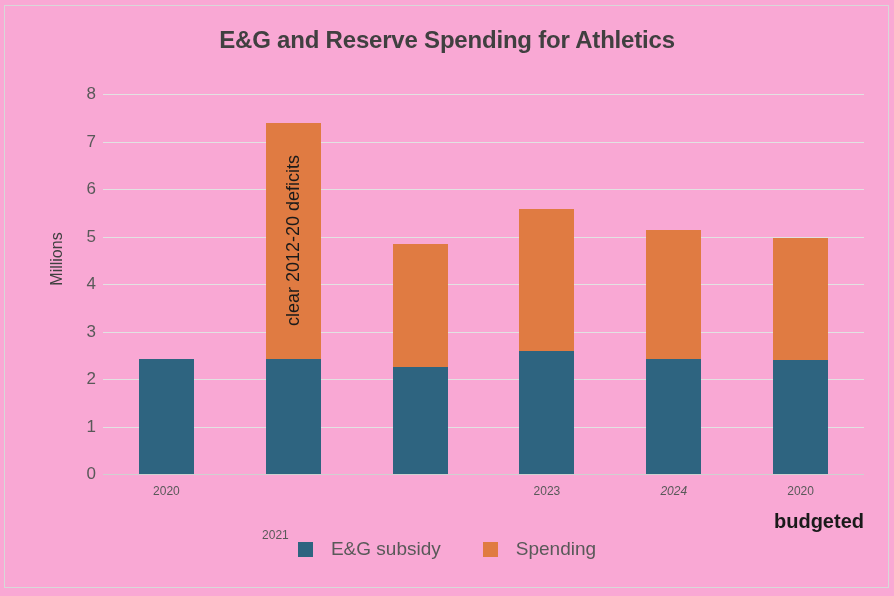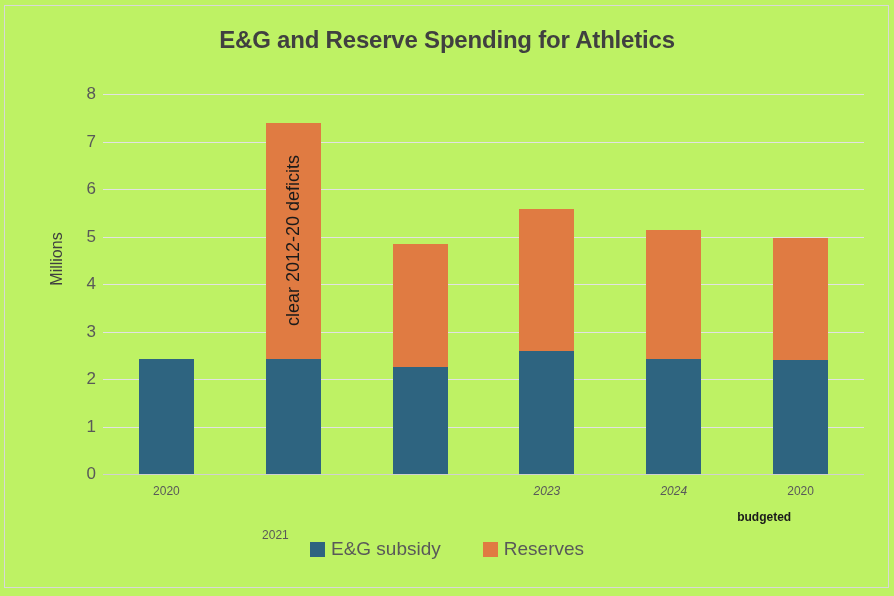--- a/index.html
+++ b/index.html
@@ -7,21 +7,21 @@
     padding: 0;
     background: #ffffff;
   }
   body {
     font-family: "Liberation Sans", sans-serif;
   }
   #chart-root {
     position: relative;
     width: 894px;
     height: 596px;
-    background: #bef264;
+    background: #f9a8d4;
     box-sizing: border-box;
     overflow: hidden;
   }
   .outer-frame {
     position: absolute;
     left: 4px;
     top: 5px;
     width: 885px;
     height: 583px;
     border: 1px solid #d8d8d8;
@@ -141,41 +141,41 @@
   .x-label {
     position: absolute;
     top: 0;
     text-align: center;
     font-size: 12px;
     color: #595959;
   }
   .x-sublabel {
     position: absolute;
     top: 26px;
-    text-align: left;
-    font-size: 12px;
+    text-align: right;
+    font-size: 20px;
     font-weight: bold;
     color: #1a1a1a;
   }
 
   
   .legend {
     position: absolute;
     left: 0;
     top: 538px;
     width: 894px;
     display: flex;
     align-items: center;
     justify-content: center;
     gap: 42px;
   }
   .legend-item {
     display: flex;
     align-items: center;
-    gap: 6px;
+    gap: 18px;
   }
   .legend-swatch {
     width: 15px;
     height: 15px;
   }
   .legend-text {
     font-size: 19px;
     color: #595959;
   }
 </style>
@@ -240,30 +240,30 @@
       </div>
       <div class="bar-group" style="left: 670.083px; width: 55px;">
         <div class="bar-seg" style="background: rgb(46, 100, 128); height: 114px; bottom: 0px;"></div>
         <div class="bar-seg" style="background: rgb(224, 123, 66); height: 122.075px; bottom: 114px;"></div>
       </div>
     </div>
 
   <div class="x-labels" id="x-labels-layer">
       <div class="x-label" style="left: 0px; width: 126.833px;">2020</div>
       <div class="x-label" style="left: 109px; width: 126.833px; margin-top: 44px;">2021</div>
-      <div class="x-label" style="left: 380.5px; width: 126.833px; font-style: italic;">2023</div>
+      <div class="x-label" style="left: 380.5px; width: 126.833px;">2023</div>
       <div class="x-label" style="left: 507.333px; width: 126.833px; font-style: italic;">2024</div>
       <div class="x-label" style="left: 634.167px; width: 126.833px;">2020</div>
       <div class="x-sublabel" style="left: 634.167px; width: 126.833px;">budgeted</div>
     </div>
 
   <div class="legend" id="legend-layer">
       <div class="legend-item">
         <span class="legend-swatch" style="background: rgb(46, 100, 128);"></span>
         <span class="legend-text">E&amp;G subsidy</span>
       </div>
       <div class="legend-item">
         <span class="legend-swatch" style="background: rgb(224, 123, 66);"></span>
-        <span class="legend-text">Reserves</span>
+        <span class="legend-text">Spending</span>
       </div>
     </div>
 
 </div>
 
 </body></html>

